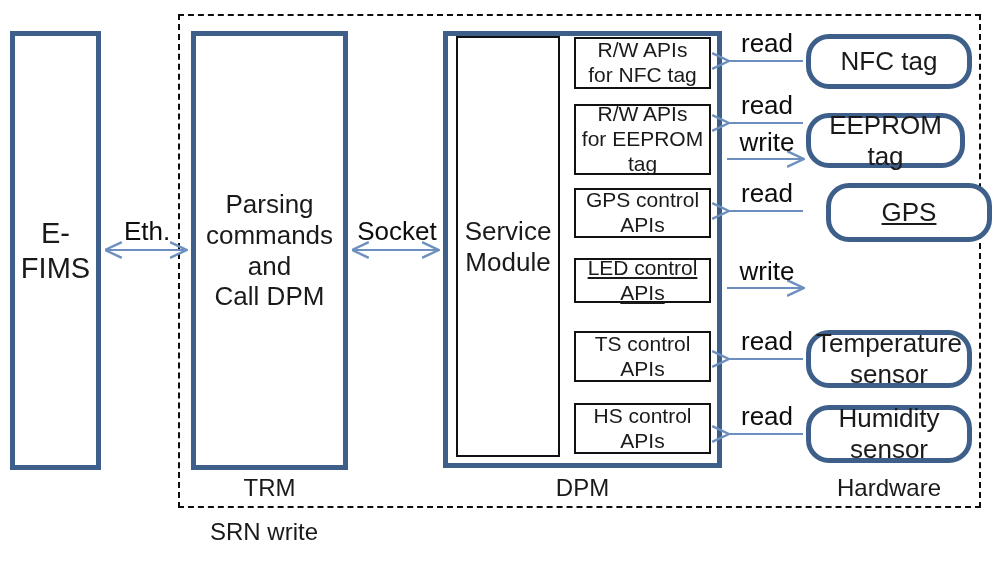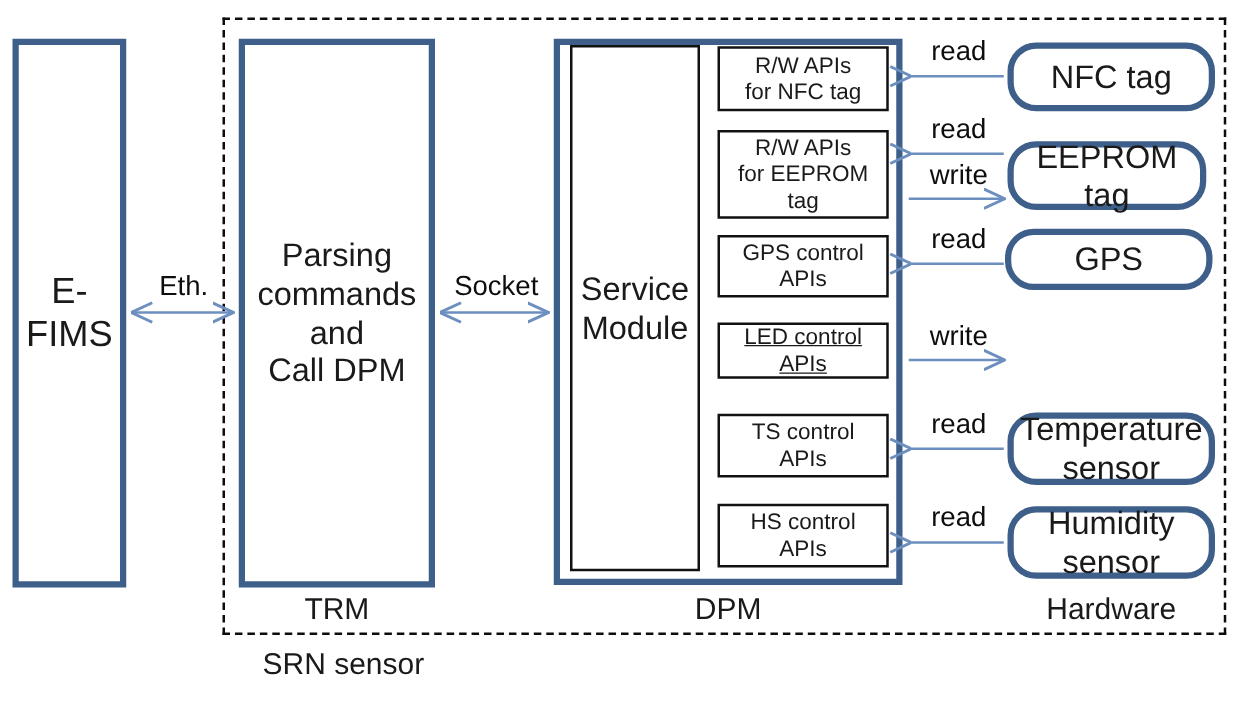--- a/index.html
+++ b/index.html
@@ -54,34 +54,34 @@
 
   .lbl {
     display: block;
     text-align: center;
     white-space: pre-line;
   }
 
   
   .t-big   { font-size: 29px; }
   .t-mid   { font-size: 26px; }
-  .t-api   { font-size: 18px; }
+  .t-api   { font-size: 21px; }
   .t-hw    { font-size: 26px; }
 
   
   .caption {
     text-align: center;
     font-size: 24px;
     color: #1a1a1a;
     white-space: nowrap;
   }
 
   
   .arrow-label {
-    font-size: 22px;
+    font-size: 26px;
     color: #0d0d0d;
     text-align: center;
     white-space: nowrap;
   }
 
   svg.arrows {
     position: absolute;
     left: 0; top: 0;
     width: 998px;
     height: 562px;
@@ -148,38 +148,38 @@
   </div>
 
   <div class="abs blue-box hw" style="left:806px; top:34px; width:166px; height:55px;">
     <span class="lbl t-hw">NFC tag</span>
   </div>
 
   <div class="abs blue-box hw" style="left:806px; top:113px; width:159px; height:55px;">
     <span class="lbl t-hw">EEPROM tag</span>
   </div>
 
-  <div class="abs blue-box hw" style="left:804px; top:183px; width:166px; height:49px;">
+  <div class="abs blue-box hw" style="left:826px; top:183px; width:166px; height:59px;text-decoration:underline;">
     <span class="lbl t-hw">GPS</span>
   </div>
 
 
   <div class="abs blue-box hw" style="left:806px; top:330px; width:166px; height:58px;">
     <span class="lbl t-hw">Temperature
 sensor</span>
   </div>
 
   <div class="abs blue-box hw" style="left:806px; top:405px; width:166px; height:58px;">
     <span class="lbl t-hw">Humidity
 sensor</span>
   </div>
 
   <div class="abs caption" style="left:806px; top:474px; width:166px;">Hardware</div>
 
-  <div class="abs caption" style="left:210px; top:518px; width:220px; text-align:left;">SRN sensor</div>
+  <div class="abs caption" style="left:210px; top:518px; width:220px; text-align:left;">SRN write</div>
 
   <svg class="arrows" viewBox="0 0 998 562">
     <defs>
       <marker id="ahR" markerWidth="9" markerHeight="9" refX="8" refY="4.5" orient="auto" markerUnits="strokeWidth">
         <path d="M0,0.6 L8.4,4.5 L0,8.4" fill="none" stroke="#6c8fbf" stroke-width="1.2"></path>
       </marker>
       <marker id="ahL" markerWidth="9" markerHeight="9" refX="1" refY="4.5" orient="auto" markerUnits="strokeWidth">
         <path d="M8.4,0.6 L0,4.5 L8.4,8.4" fill="none" stroke="#6c8fbf" stroke-width="1.2"></path>
       </marker>
     </defs>

